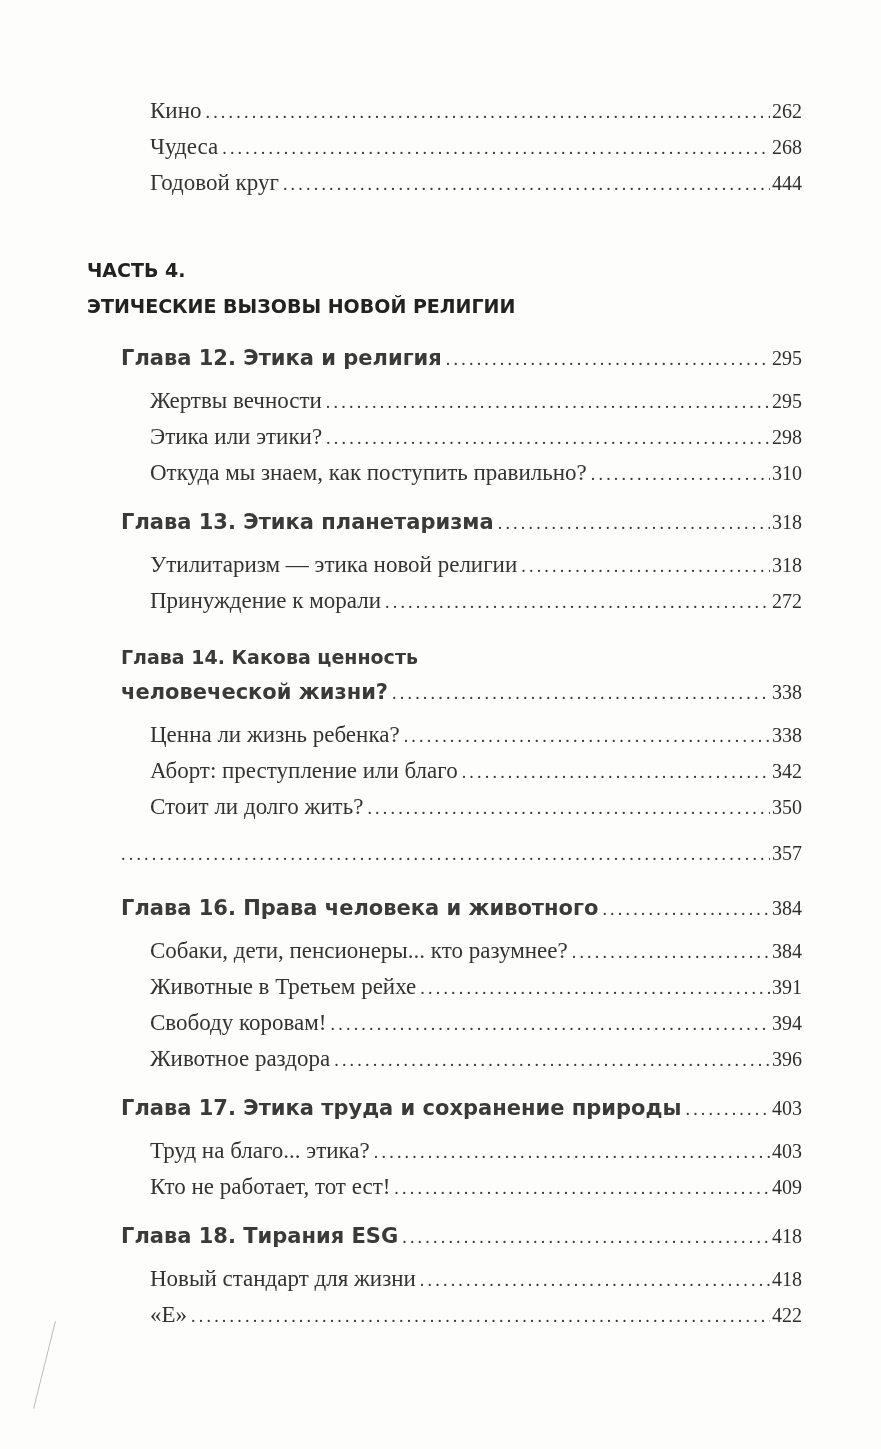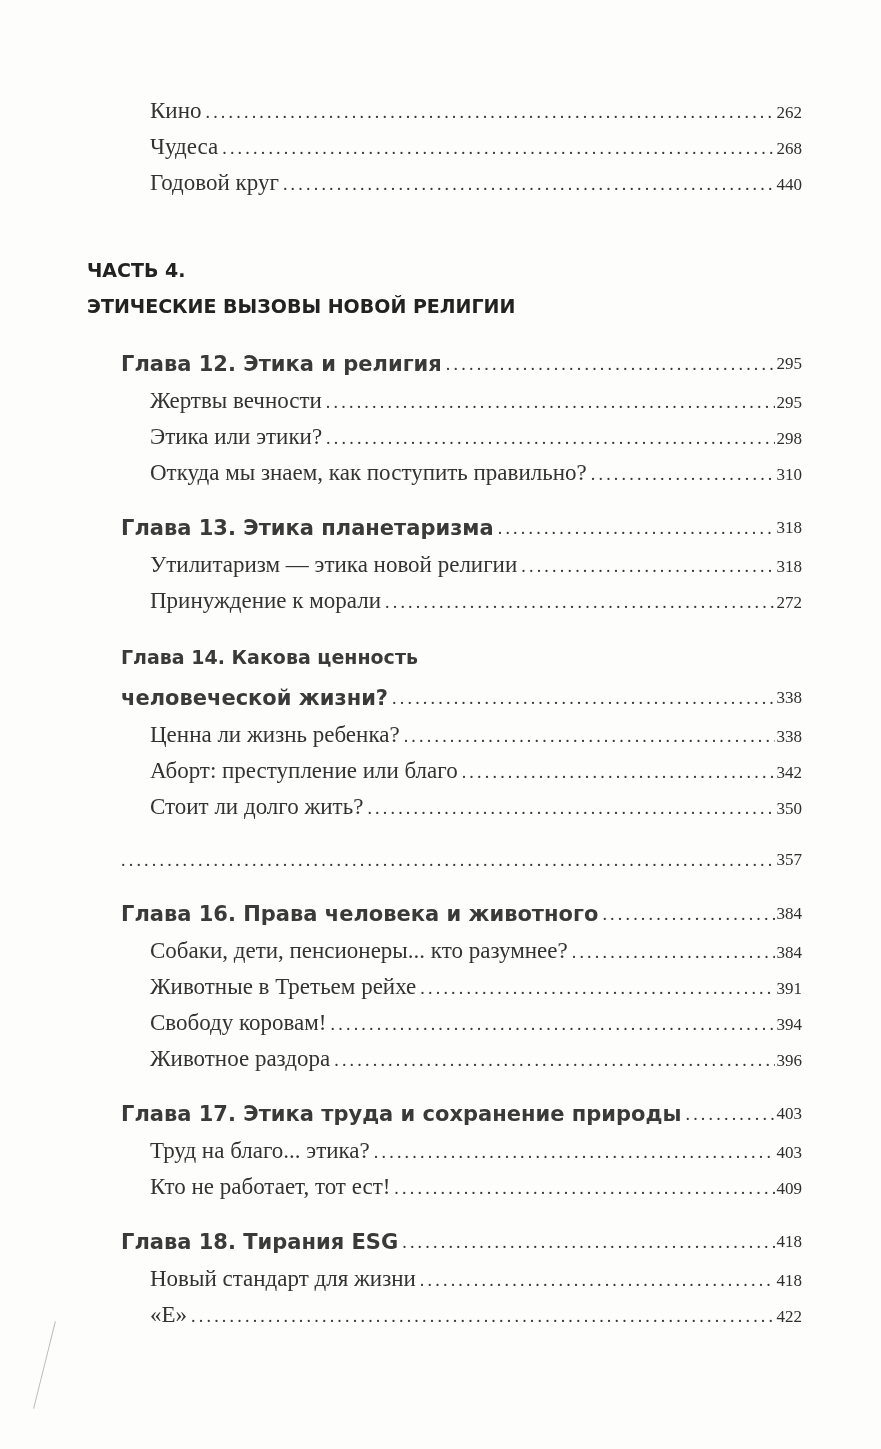--- a/index.html
+++ b/index.html
@@ -18,31 +18,31 @@
   }
   .toc-row .dots {
     flex: 1 1 auto; overflow: hidden; white-space: nowrap;
     color: #3a3a3a; letter-spacing: 3.2px;
     font-family: "Liberation Serif", serif; font-size: 18px;
   }
   .toc-row .dots::before {
     content: "........................................................................................................................................................................";
   }
   .toc-row .page-num {
-    flex: 0 0 auto; font-family: "Liberation Serif", serif; font-size: 17px;
+    flex: 0 0 auto; font-family: "Liberation Serif", serif; font-size: 20px;
     color: #2e2e2e; padding-left: 2px;
   }
   .section {
     font-family: "Liberation Serif", serif; font-size: 23px; color: #333;
   }
   .chapter {
     font-family: "DejaVu Sans", sans-serif; font-weight: bold; font-size: 21px; color: #3a3a3a;
   }
   .sub { left: 146px; width: 652px; }
-  .chap { left: 117px; width: 681px; align-items: center; }
+  .chap { left: 117px; width: 681px; }
   .part-title {
     position: absolute; left: 83px;
     font-family: "DejaVu Sans", sans-serif; font-weight: bold;
     font-size: 19px; color: #222; line-height: 36px;
   }
   .chap-line1 {
     position: absolute; left: 117px;
     font-family: "DejaVu Sans", sans-serif; font-weight: bold; font-size: 19px; color: #3a3a3a;
   }
   .scan-mark {
@@ -60,21 +60,21 @@
     <span class="page-num">262</span>
   </div>
   <div class="toc-row sub" style="top:134px">
     <span class="title section">Чудеса</span>
     <span class="dots"></span>
     <span class="page-num">268</span>
   </div>
   <div class="toc-row sub" style="top:170px">
     <span class="title section">Годовой круг</span>
     <span class="dots"></span>
-    <span class="page-num">440</span>
+    <span class="page-num">444</span>
   </div>
 
   <div class="part-title" style="top:252px">ЧАСТЬ 4.</div>
   <div class="part-title" style="top:288px">ЭТИЧЕСКИЕ ВЫЗОВЫ НОВОЙ РЕЛИГИИ</div>
 
   <div class="toc-row chap" style="top:346px">
     <span class="title chapter">Глава 12. Этика и религия</span>
     <span class="dots"></span>
     <span class="page-num">295</span>
   </div>

